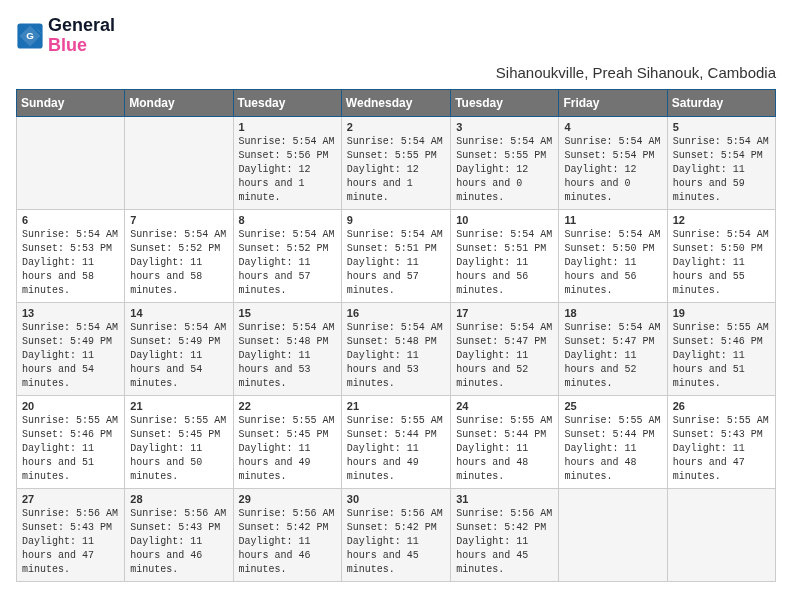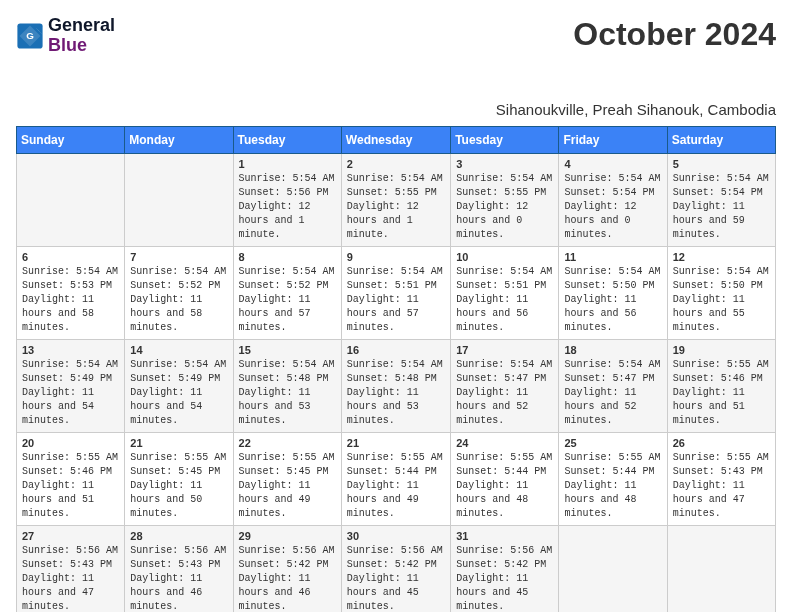--- a/index.html
+++ b/index.html
@@ -46,21 +46,21 @@
       font-size: 15px;
       color: #333;
       margin-top: 48px;
     }
     table {
       width: 100%;
       border-collapse: collapse;
       border: 1px solid #ccc;
     }
     thead tr th {
-      background-color: #3b82f6;
+      background-color: #737373;
       color: #fff;
       font-size: 12px;
       font-weight: bold;
       padding: 6px 4px;
       text-align: left;
       border: 1px solid #1a5a8a;
     }
     tbody tr td {
       vertical-align: top;
       border: 1px solid #ccc;
@@ -95,25 +95,24 @@
 <div class="header">
   <div class="logo">
     <svg class="logo-icon" viewBox="0 0 40 40">
       <rect x="2" y="2" width="36" height="36" rx="4" fill="#1a6fb5"></rect>
       <polygon points="20,5 35,20 20,35 5,20" fill="#fff" opacity="0.15"></polygon>
       <text x="20" y="24" text-anchor="middle" font-size="14" font-weight="bold" fill="#fff">G</text>
       <polygon points="28,8 38,18 32,12" fill="#fff" opacity="0.8"></polygon>
     </svg>
     <div class="logo-text">
       <div><span>General</span></div>
-      <div><span style="color:#701a75">Blue</span></div>
+      <div><span style="color:#ec4899">Blue</span></div>
     </div>
   </div>
   <div class="title-block">
-    <div class="month-title">October 2024</div>
     <div class="subtitle">Sihanoukville, Preah Sihanouk, Cambodia</div>
   </div>
 </div>
 
 <table>
   <thead>
     <tr id="header-row">
     <th>Sunday</th>
         <th>Monday</th>
         <th>Tuesday</th>

